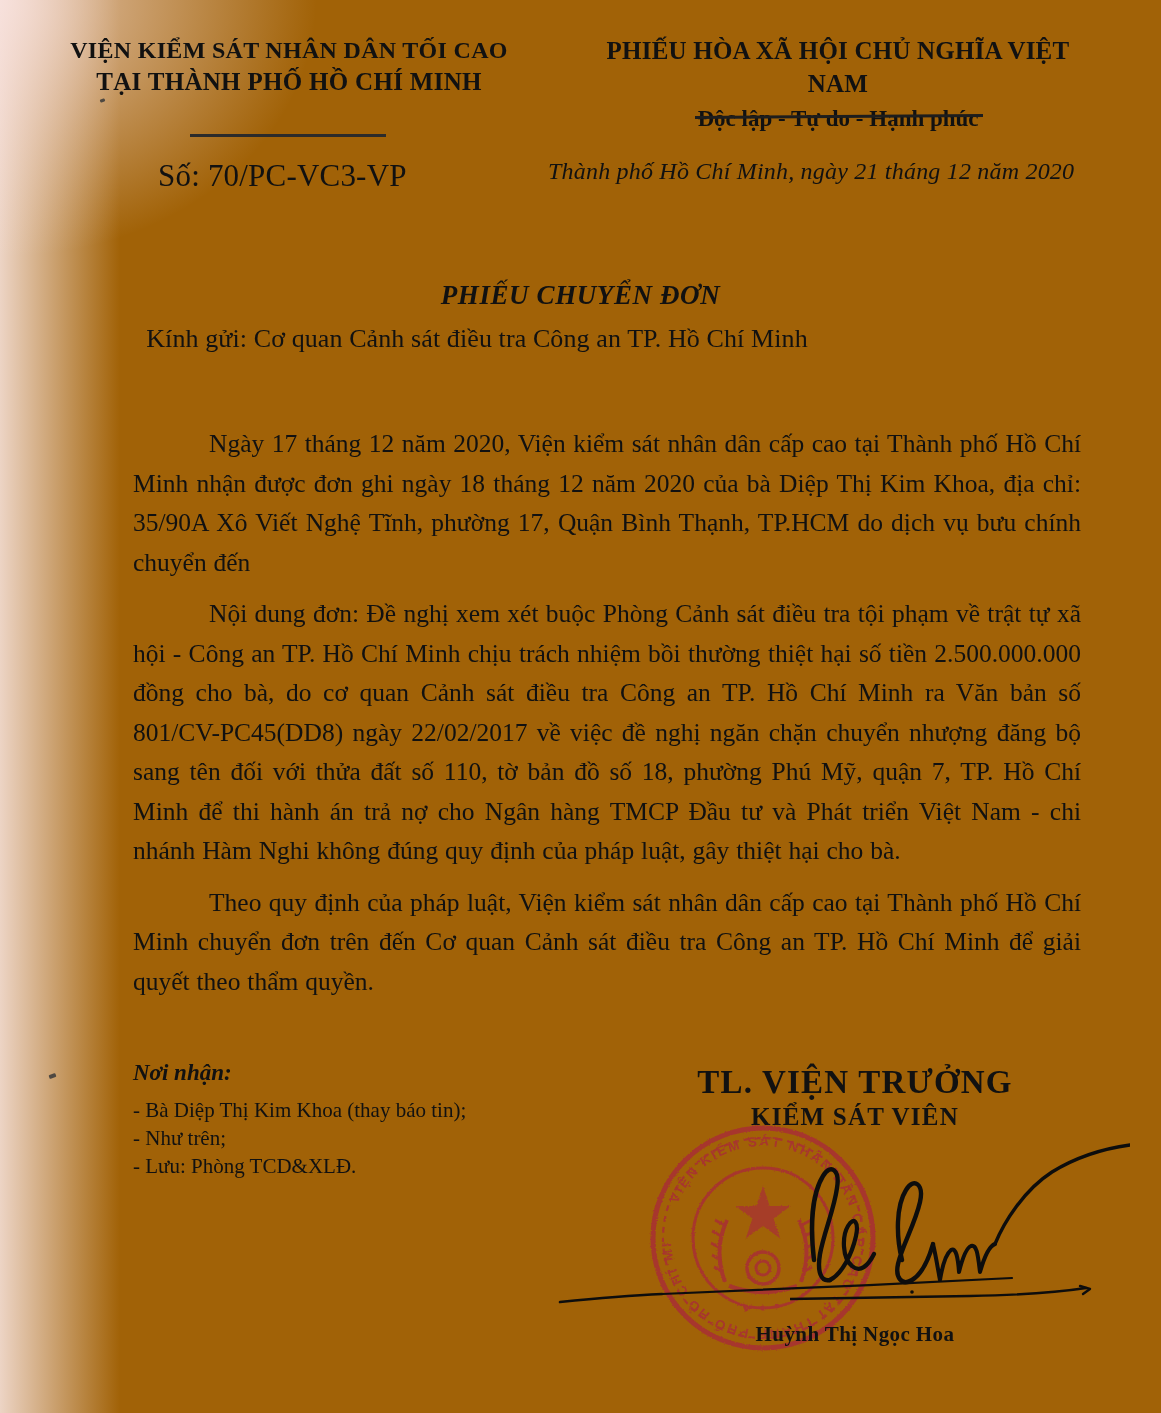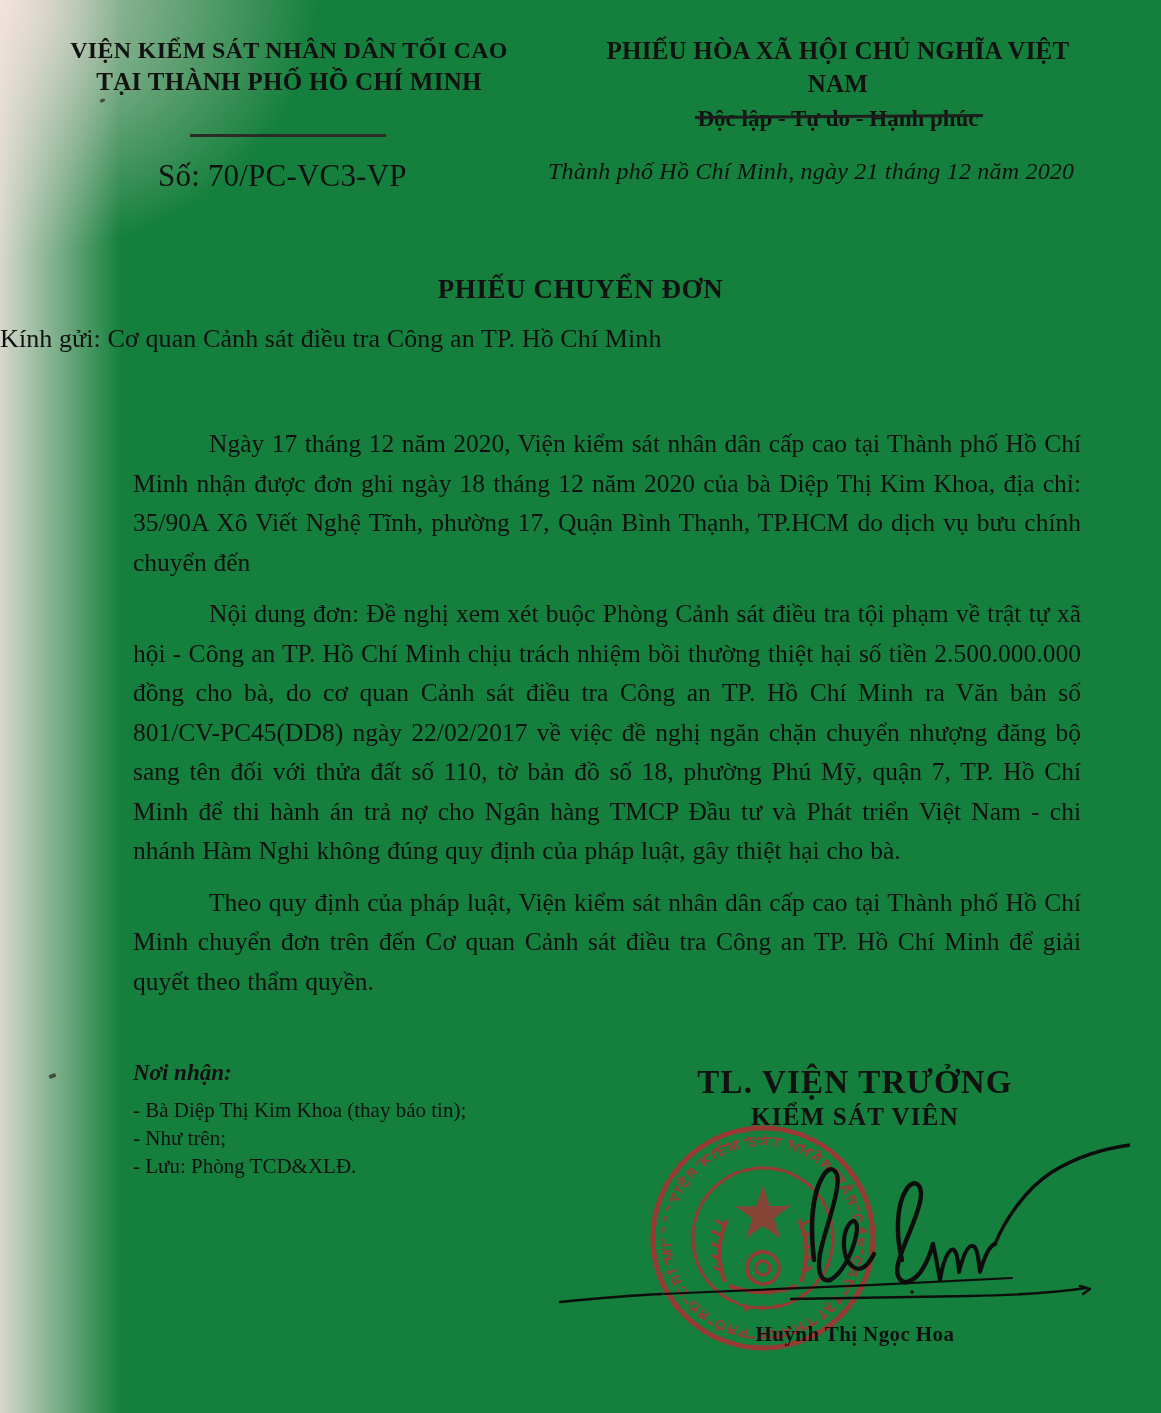--- a/index.html
+++ b/index.html
@@ -9,21 +9,21 @@
   }
   body {
     font-family: "Liberation Serif", "DejaVu Serif", serif;
     color: #111111;
   }
   #page {
     position: relative;
     width: 1161px;
     height: 1413px;
     overflow: hidden;
-    background: #15803d;
+    background: #a16207;
   }
   
   .scan-tint-left {
     position: absolute;
     left: 0; top: 0;
     width: 120px; height: 1413px;
     background: linear-gradient(to right, rgba(250,232,230,0.85), rgba(255,255,255,0));
     pointer-events: none;
   }
   .scan-tint-topleft {
@@ -100,32 +100,33 @@
     left: 548px; top: 158px;
     font-family: "Liberation Serif", "DejaVu Serif", serif;
     font-style: italic;
     font-size: 24px;
     letter-spacing: .2px;
   }
 
   
   .title {
     position: absolute;
-    left: 0; top: 274px;
+    left: 0; top: 280px;
     width: 1161px;
     text-align: center;
     font-weight: bold;
     font-size: 27px;
     letter-spacing: .6px;
+    font-style: italic;
   }
   .recipient {
     position: absolute;
     left: 0; top: 324px;
     width: 954px;
-    text-align: left;
+    text-align: center;
     font-size: 26px;
     letter-spacing: .1px;
   }
 
   
   .body {
     position: absolute;
     left: 133px; top: 424px;
     width: 948px;
   }

